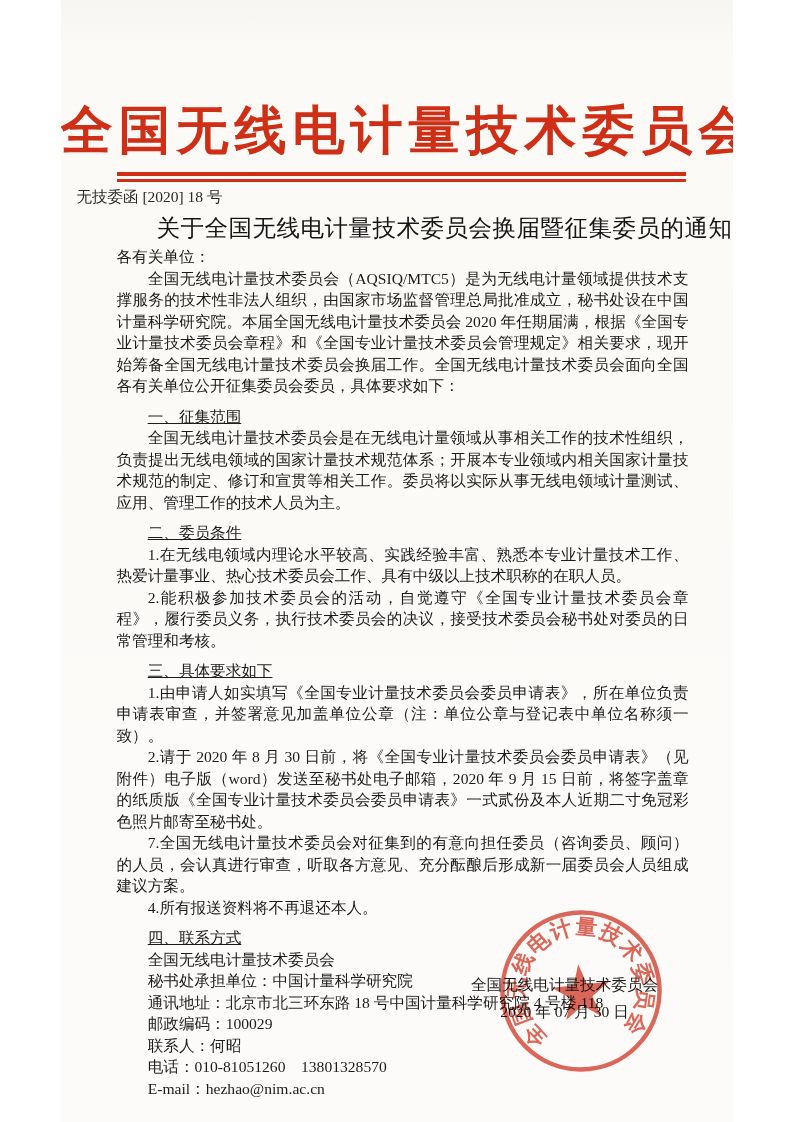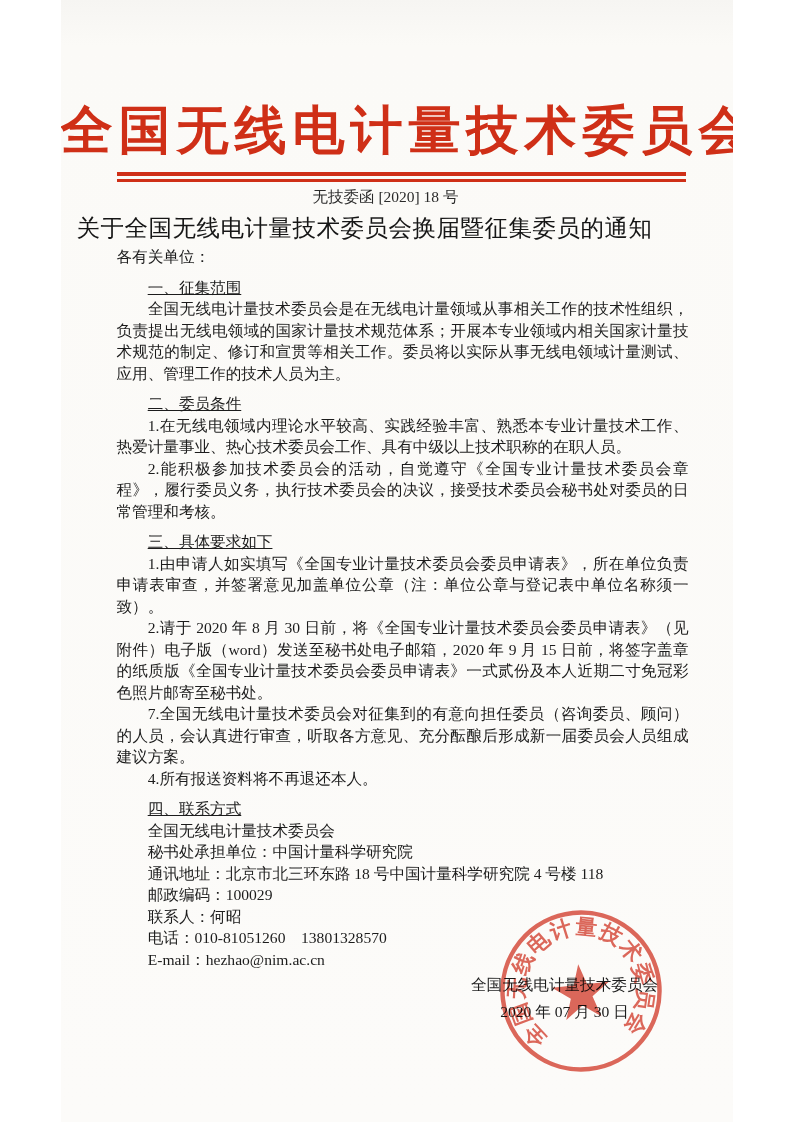--- a/index.html
+++ b/index.html
@@ -24,29 +24,29 @@
   }
   .double-rule{
     margin:14px 47px 0 56px;
     height:3px;                 
     border-top:4px solid #cf2f17;
     border-bottom:3px solid #cf2f17;
   }
   .doc-number{
     margin-top:6px;
     padding-right:38px;
-    text-align:center;
+    text-align:left;
     font-size:15.5px;
     line-height:18px;
     color:#2a2a2a;
     margin-left:16px;
   }
   .notice-title{
-    margin:7px 0 0 16px;
-    text-align:left;
+    margin:7px 0 0 0;
+    text-align:right;
     font-size:23.5px;
     line-height:30px;
     font-weight:500;
     letter-spacing:0.5px;
     color:#161616;
   }
   .body-text{
     margin-top:3px;
     padding:0 44px 0 56px;
     font-size:15.6px;
@@ -91,20 +91,21 @@
   <div class="letterhead">全国无线电计量技术委员会</div>
 
   <div class="double-rule"></div>
 
   <div class="doc-number">无技委函 [2020] 18 号</div>
 
   <div class="notice-title">关于全国无线电计量技术委员会换届暨征集委员的通知</div>
 
   <div class="body-text">
     <p class="salutation">各有关单位：</p>
+    <p>全国无线电计量技术委员会（AQSIQ/MTC5）是为无线电计量领域提供技术支撑服务的技术性非法人组织，由国家市场监督管理总局批准成立，秘书处设在中国计量科学研究院。本届全国无线电计量技术委员会 2020 年任期届满，根据《全国专业计量技术委员会章程》和《全国专业计量技术委员会管理规定》相关要求，现开始筹备全国无线电计量技术委员会换届工作。全国无线电计量技术委员会面向全国各有关单位公开征集委员会委员，具体要求如下：</p>
 
     <p class="sec-heading">一、征集范围</p>
     <p>全国无线电计量技术委员会是在无线电计量领域从事相关工作的技术性组织，负责提出无线电领域的国家计量技术规范体系；开展本专业领域内相关国家计量技术规范的制定、修订和宣贯等相关工作。委员将以实际从事无线电领域计量测试、应用、管理工作的技术人员为主。</p>
 
     <p class="sec-heading">二、委员条件</p>
     <p>1.在无线电领域内理论水平较高、实践经验丰富、熟悉本专业计量技术工作、热爱计量事业、热心技术委员会工作、具有中级以上技术职称的在职人员。</p>
     <p>2.能积极参加技术委员会的活动，自觉遵守《全国专业计量技术委员会章程》，履行委员义务，执行技术委员会的决议，接受技术委员会秘书处对委员的日常管理和考核。</p>
 
     <p class="sec-heading">三、具体要求如下</p>
     <p>1.由申请人如实填写《全国专业计量技术委员会委员申请表》，所在单位负责申请表审查，并签署意见加盖单位公章（注：单位公章与登记表中单位名称须一致）。</p>

